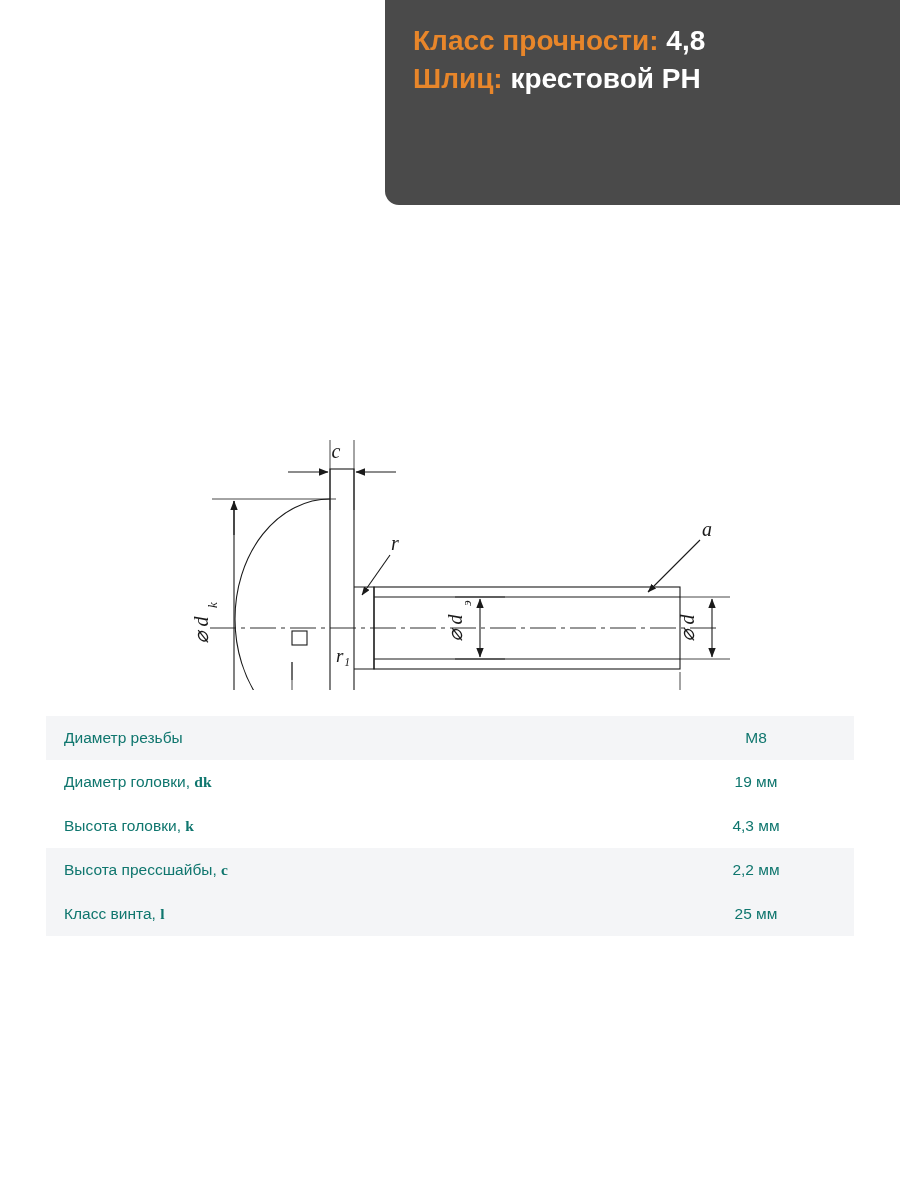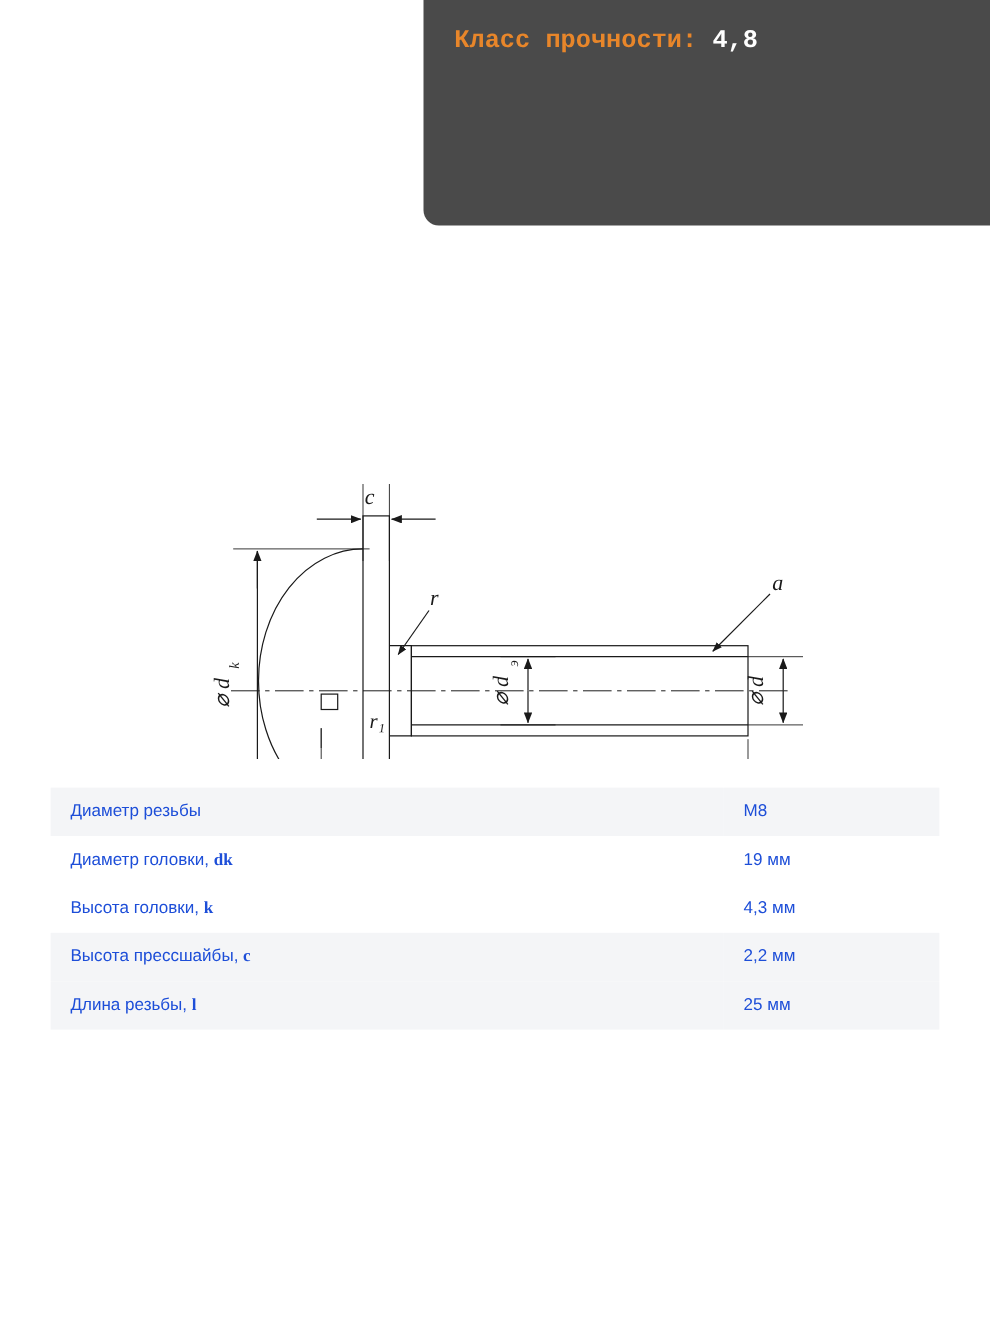--- a/index.html
+++ b/index.html
@@ -21,22 +21,22 @@
     left: 385px;
     top: 0;
     width: 515px;
     height: 205px;
     background: #4a4a4a;
     border-bottom-left-radius: 14px;
     box-sizing: border-box;
     padding: 22px 18px 0 28px;
   }
   .badge-line {
-    font-family: Liberation Mono, monospace;
-    font-size: 23px;
+    font-family: Liberation Sans, sans-serif;
+    font-size: 28px;
     color: #ffffff;
     line-height: 1.36;
     white-space: nowrap;
   }
   .badge-key {
     color: #e8862a;
     font-weight: bold;
   }
   .badge-val {
     color: #ffffff;
@@ -59,35 +59,39 @@
     left: 46px;
     top: 716px;
     width: 808px;
     border-collapse: collapse;
   }
   .spec-table tr { height: 44px; }
   .spec-table tr.odd  { background: #f4f5f7; }
   .spec-table tr.even { background: #ffffff; }
   .spec-table td {
     font-size: 15.5px;
-    color: #1d4ed8;
+    color: #0f766e;
     padding: 0 18px;
     vertical-align: middle;
   }
   .spec-table td.label { text-align: left; }
-  .spec-table td.value { text-align: left; width: 160px; }
+  .spec-table td.value { text-align: center; width: 160px; }
   .spec-table td.label b { font-weight: bold; font-family: Liberation Serif, serif; }
 </style>
 </head>
 <body>
 
 <div class="badge">
   <div class="badge-line">
     <span class="badge-key">Класс прочности:</span>
     <span class="badge-val">4,8</span>
+  </div>
+  <div class="badge-line">
+    <span class="badge-key">Шлиц:</span>
+    <span class="badge-val">крестовой PH</span>
   </div>
 </div>
 
 <div class="drawing">
 <svg width="900" height="480" viewBox="0 0 900 480" xmlns="http://www.w3.org/2000/svg">
   <defs>
     <marker id="arr" markerWidth="9" markerHeight="7" refX="8.5" refY="3.5" orient="auto">
       <polygon points="0 0, 9 3.5, 0 7" fill="#1a1a1a"></polygon>
     </marker>
     <marker id="arrS" markerWidth="8" markerHeight="6" refX="7.5" refY="3" orient="auto">
@@ -202,17 +206,17 @@
     </tr>
     <tr class="even">
       <td class="label"><span>Высота головки, </span><b>k</b></td>
       <td class="value">4,3 мм</td>
     </tr>
     <tr class="odd">
       <td class="label"><span>Высота прессшайбы, </span><b>c</b></td>
       <td class="value">2,2 мм</td>
     </tr>
     <tr class="odd">
-      <td class="label"><span>Длина резьбы, </span><b>l</b></td>
+      <td class="label"><span>Класс винта, </span><b>l</b></td>
       <td class="value">25 мм</td>
     </tr>
   </tbody>
 </table>
 
 </body></html>

